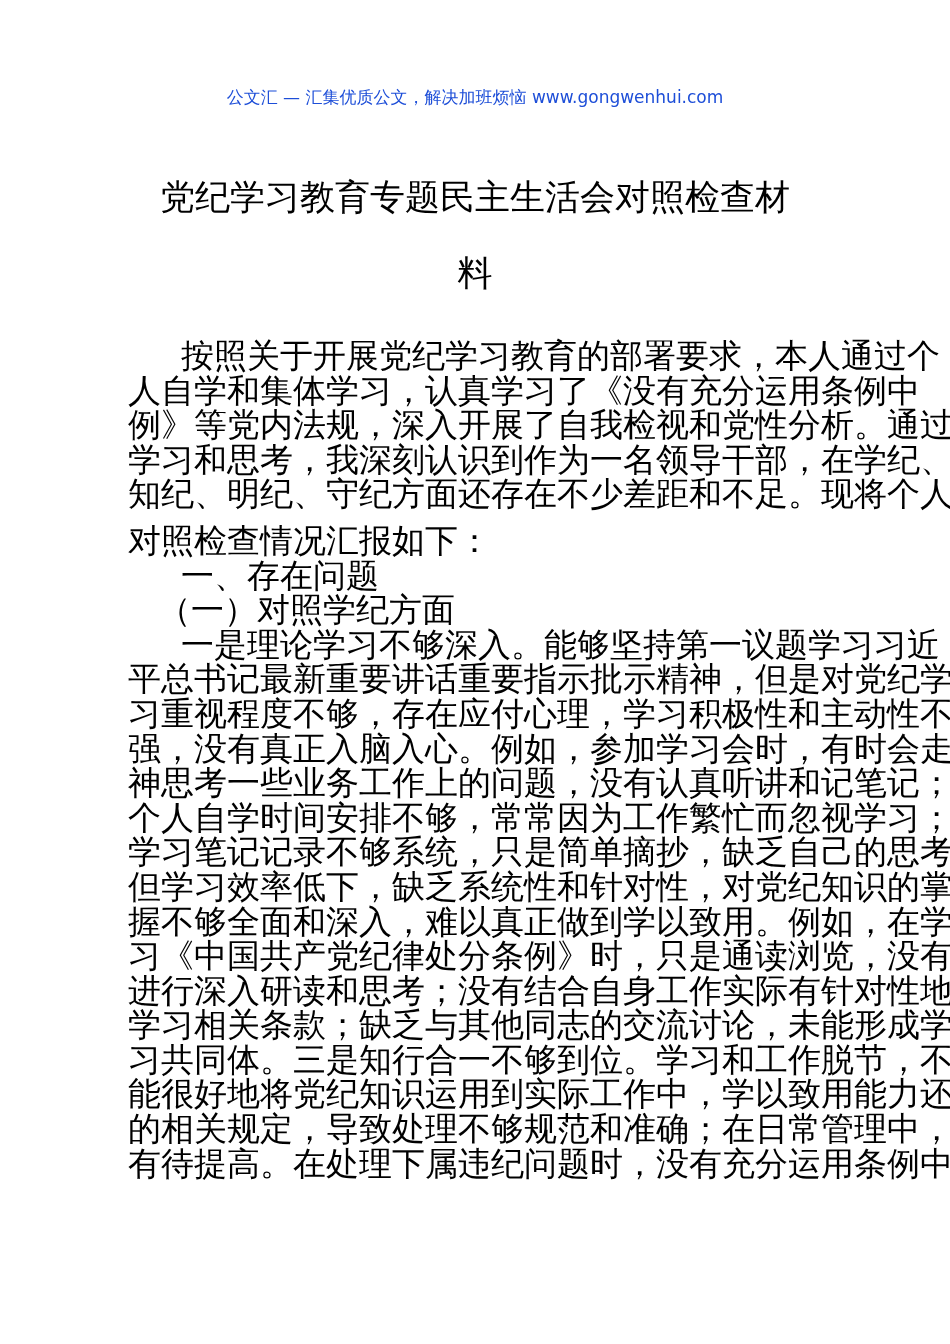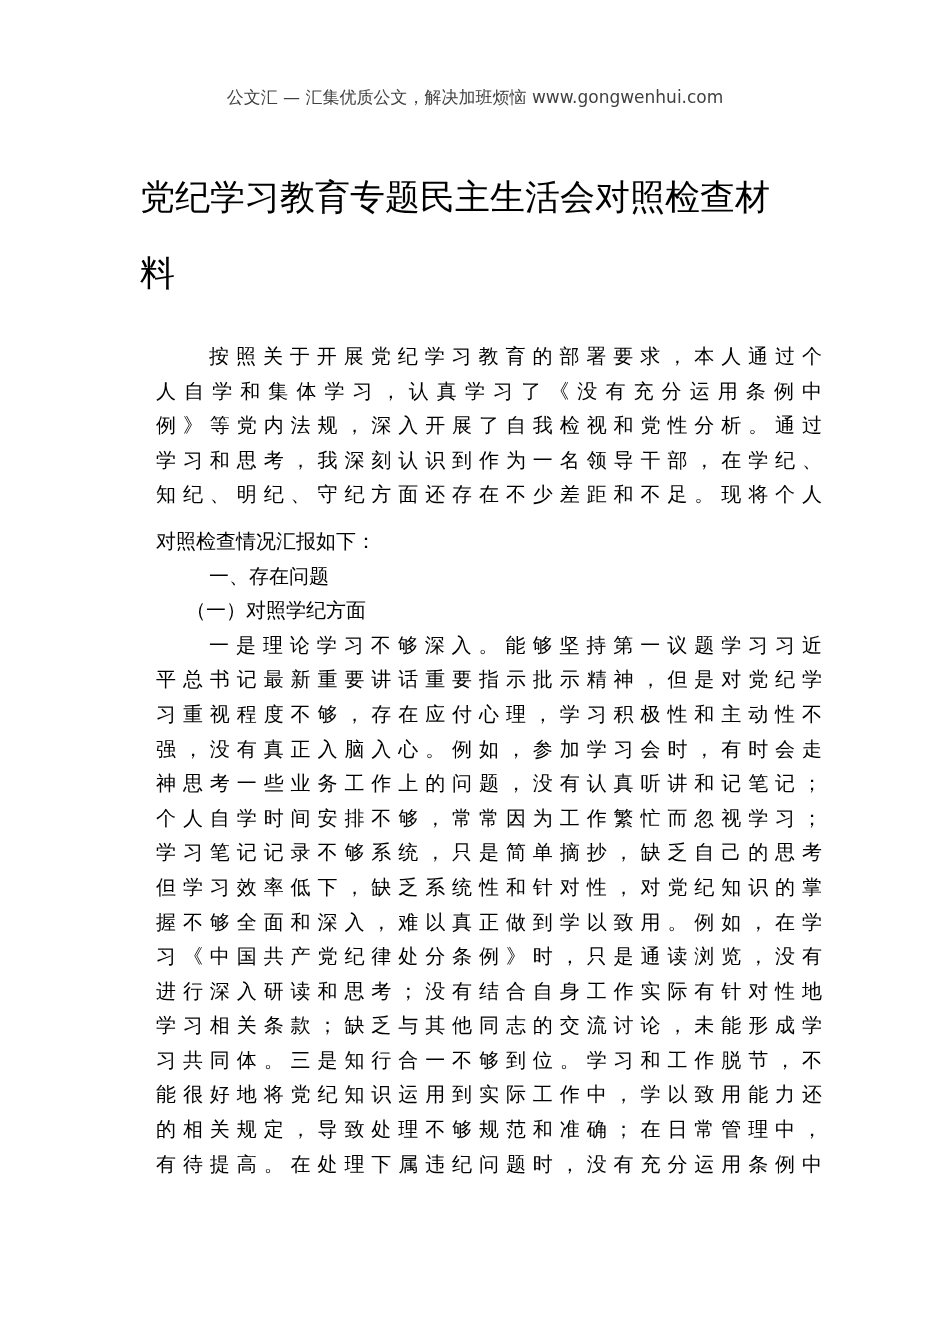--- a/index.html
+++ b/index.html
@@ -1,28 +1,28 @@
 <!DOCTYPE html>
 <html><head>
 <meta charset="utf-8">
 <style>
   html, body { margin: 0; padding: 0; background: #ffffff; }
   body { width: 950px; height: 1344px; position: relative; overflow: hidden; }
   .header {
     position: absolute; top: 84px; left: 0; width: 950px; text-align: center;
-    color: #404040; font-family: "DejaVu Sans", sans-serif; font-size: 17px; line-height: 26px;
+    color: #1d4ed8; font-family: "DejaVu Sans", sans-serif; font-size: 17px; line-height: 26px;
   }
   .title {
-    position: absolute; top: 152px; left: 140px; width: 670px; 
+    position: absolute; top: 152px; left: 140px; width: 670px; text-align: center;
     font-family: "DejaVu Sans", sans-serif; font-size: 35px; line-height: 90px; color: #000;
     font-weight: normal;
   }
   .body {
-    position: absolute; top: 339px; left: 156px; width: 666px;
-    font-family: "DejaVu Sans", sans-serif; font-size: 20px; line-height: 34.6px; color: #000;
+    position: absolute; top: 339px; left: 128px; width: 666px;
+    font-family: "DejaVu Sans", sans-serif; font-size: 33px; line-height: 34.6px; color: #000;
     text-align: justify;
   }
   .line { display: block; white-space: nowrap; text-align: justify; text-align-last: justify; height: 34.6px; overflow: visible; }
   .line.last { text-align-last: left; margin-top: 12px; }
   .indent { padding-left: 53px; }
   .indent-h { padding-left: 53px; text-align-last: left; }
   .indent-paren { padding-left: 30px; text-align-last: left; }
 </style>
 </head>
 <body>

